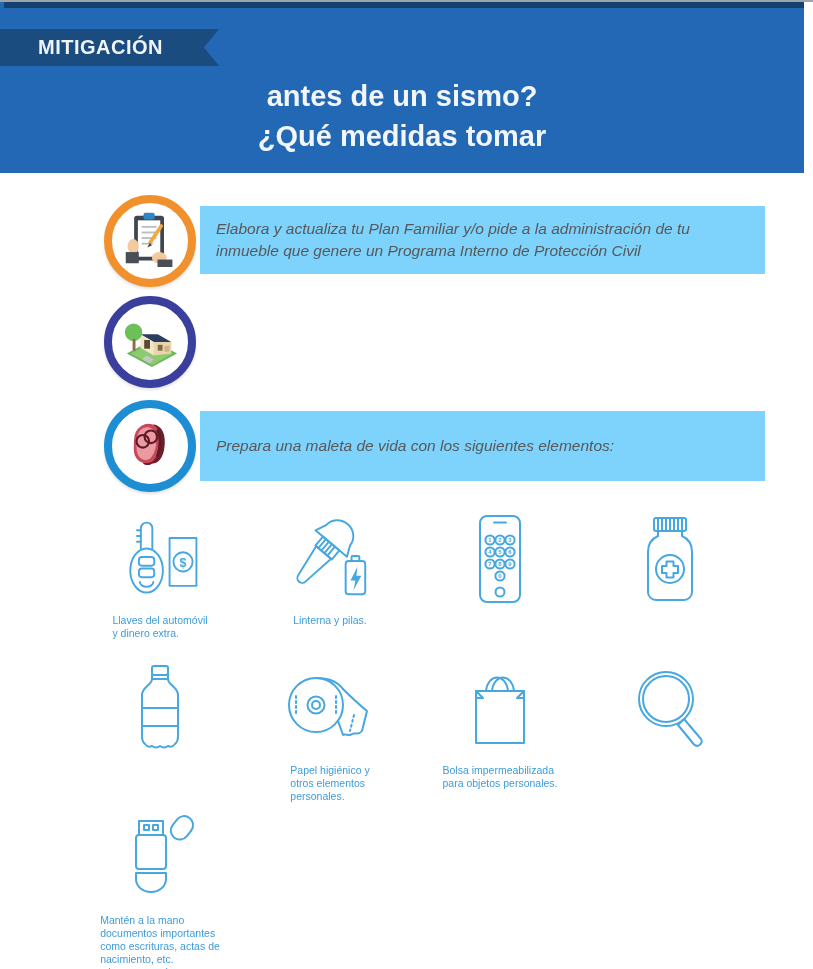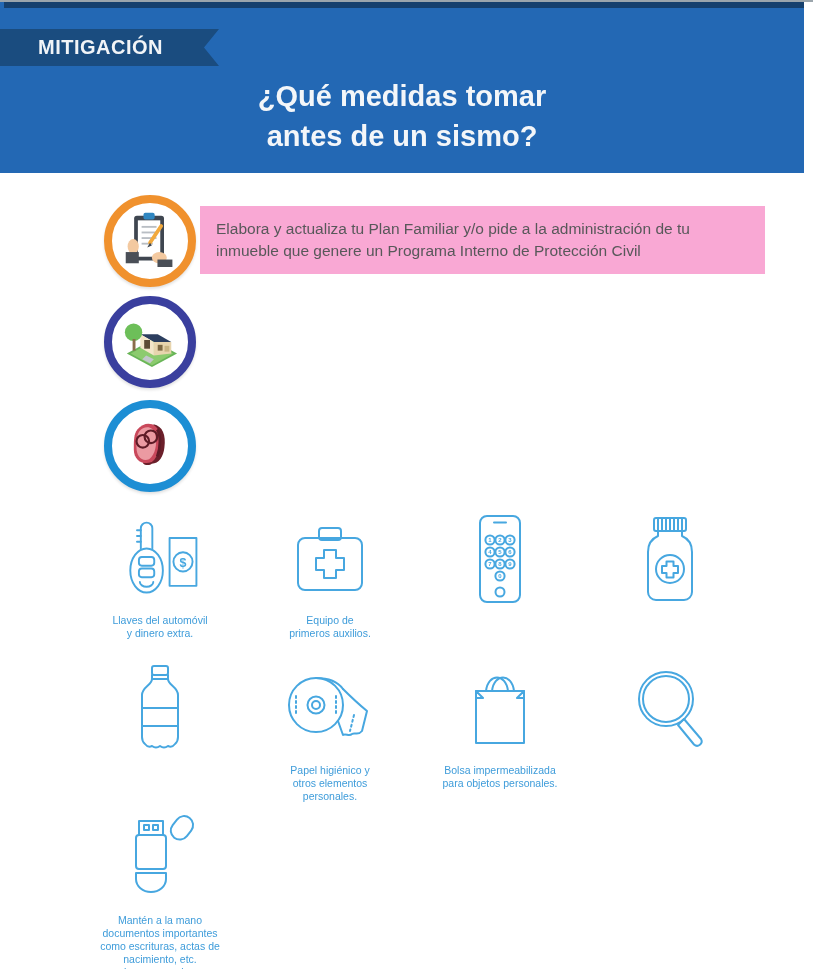--- a/index.html
+++ b/index.html
@@ -37,61 +37,62 @@
     border-radius:50%; background:#ffffff;
     display:flex; align-items:center; justify-content:center;
     box-shadow:0 2px 3px rgba(0,0,0,0.12);
     z-index:2;
   }
   .ring-orange { border:8px solid #f0912d; }
   .ring-indigo { border:8px solid #3a3f9e; }
   .ring-blue   { border:8px solid #1d8ed4; }
   .step-bar {
     position:absolute; left:200px; top:11px; width:565px; height:68px;
-    background:#f9a8d4; display:flex; align-items:center;
+    background:#7dd3fc; display:flex; align-items:center;
     padding:0 50px 0 16px;
+    font-style:italic;
   }
   .step-text { color:#58585a; font-size:15.5px; line-height:22px; }
   .step-1 { top:195px; }
   .step-2 { top:296px; }
   .step-3 { top:400px; }
   .step-3 .step-bar { height:70px; }
   
   .grid {
     position:absolute; left:75px; top:512px; width:680px;
     display:grid; grid-template-columns:repeat(4,170px);
     grid-template-rows:150px 150px auto;
   }
   .cell { display:flex; flex-direction:column; align-items:center; }
   .icon-box {
     height:94px; width:100%; margin-bottom:8px;
     display:flex; align-items:center; justify-content:center;
   }
   .caption {
     color:#3e9cda; font-size:10.5px; line-height:13px;
-    text-align:center; white-space:pre-line;
+    white-space:pre-line;
   }
   
   svg.licon { stroke:#47a7e0; fill:none; stroke-width:2; stroke-linecap:round; stroke-linejoin:round; }
   svg.licon text { fill:#47a7e0; stroke:none; font-family:"Liberation Sans",sans-serif; font-weight:bold; }
   svg.licon .fillb { fill:#47a7e0; stroke:none; }
   svg.licon .dash { stroke-dasharray:2 3; }
 </style>
 </head>
 <body>
 
 <div class="page">
   <div class="header">
     <div class="top-strip"></div>
     <div class="ribbon">
       <span class="ribbon-label">MITIGACIÓN</span>
     </div>
     <div class="page-title">
+      <div>antes de un sismo?</div>
       <div>¿Qué medidas tomar</div>
-      <div>antes de un sismo?</div>
     </div>
   </div>
   <div class="hairline"></div>
 
   <div class="step step-1">
     <div class="step-ring ring-orange">
       <span>
         <svg width="56" height="56" viewBox="0 0 60 60">
           <rect x="13" y="5" width="32" height="48" rx="3" fill="#3f4650"></rect>
           <rect x="17" y="10" width="24" height="39" fill="#ffffff"></rect>
@@ -140,20 +141,23 @@
         <svg width="54" height="54" viewBox="0 0 60 60">
           <path d="M34,8 C44,10 48,20 46,34 C45,44 40,52 32,52 C30,54 24,54 22,51 Z" fill="#6b1f2a"></path>
           <path d="M16,14 C24,4 38,6 40,18 C42,30 40,44 32,50 C22,54 12,48 12,36 C12,26 12,19 16,14 Z" fill="#c9485b"></path>
           <path d="M18,16 C24,9 34,10 36,20 C38,30 36,42 29,47 C21,50 15,44 15,34 C15,26 15,21 18,16 Z" fill="#eb9aa2"></path>
           <circle cx="22" cy="27" r="7" fill="none" stroke="#5e1b26" stroke-width="2.4"></circle>
           <circle cx="31" cy="22" r="7" fill="none" stroke="#5e1b26" stroke-width="2.4"></circle>
           <path d="M38,14 C42,20 42,34 38,44" fill="none" stroke="#5e1b26" stroke-width="3"></path>
         </svg>
       </span>
     </div>
+    <div class="step-bar">
+      <span class="step-text">Prepara una maleta de vida con los siguientes elementos:</span>
+    </div>
   </div>
 
   <div class="grid">
 
     <div class="cell">
       <div class="icon-box">
         <svg class="licon" width="92" height="86" viewBox="0 0 96 88">
           <path d="M28,33 V12 a6,6 0 0 1 12,0 V33"></path>
           <path d="M24,14 h4 M24,20 h4 M24,26 h4"></path>
           <ellipse cx="34" cy="56" rx="17" ry="23"></ellipse>
@@ -162,33 +166,38 @@
           <path d="M27,68 a7,5 0 0 0 14,0"></path>
           <rect x="58" y="22" width="28" height="50"></rect>
           <circle cx="72" cy="47" r="10"></circle>
           <text x="72" y="52" font-size="13" text-anchor="middle">$</text>
         </svg>
       </div>
       <div class="caption">Llaves del automóvil
 y dinero extra.</div>
     </div>
 
-
-
-    <div class="cell">
-      <div class="icon-box">
-        <svg class="licon" width="88" height="78" viewBox="0 0 88 78">
-          <rect x="33" y="8" width="22" height="12" rx="3"></rect>
-          <rect x="12" y="18" width="64" height="52" rx="7"></rect>
-          <path d="M38,30 h12 v8 h8 v12 h-8 v8 h-12 v-8 h-8 v-12 h8 Z"></path>
-        </svg>
-      </div>
-      <div class="caption">Equipo de
-primeros auxilios.</div>
-    </div>
+    <div class="cell">
+      <div class="icon-box">
+        <svg class="licon" width="92" height="90" viewBox="0 0 92 92">
+          <g transform="rotate(40 44 34)">
+            <path d="M28,18 a16,15 0 0 1 32,0 l5,11 H23 Z"></path>
+            <rect x="33" y="29" width="22" height="12"></rect>
+            <path d="M37,29 V41 M41,29 V41 M45,29 V41 M49,29 V41"></path>
+            <path d="M34,41 h20 l-5,34 a5,5 0 0 1 -10,0 Z"></path>
+          </g>
+          <rect x="62" y="48" width="20" height="34" rx="3"></rect>
+          <rect x="68" y="43" width="8" height="5" rx="1"></rect>
+          <polygon class="fillb" points="74,54 67,68 72,68 70,78 78,63 73,63"></polygon>
+        </svg>
+      </div>
+      <div class="caption">Linterna y pilas.</div>
+    </div>
+
+
 
     <div class="cell">
       <div class="icon-box">
         <svg class="licon" width="46" height="92" viewBox="0 0 46 92">
           <rect x="3" y="3" width="40" height="86" rx="7"></rect>
           <path d="M17,9.5 h12"></path>
           <circle cx="13" cy="27" r="4.6"></circle>
             <circle cx="23" cy="27" r="4.6"></circle>
             <circle cx="33" cy="27" r="4.6"></circle>
           <circle cx="13" cy="39" r="4.6"></circle>

